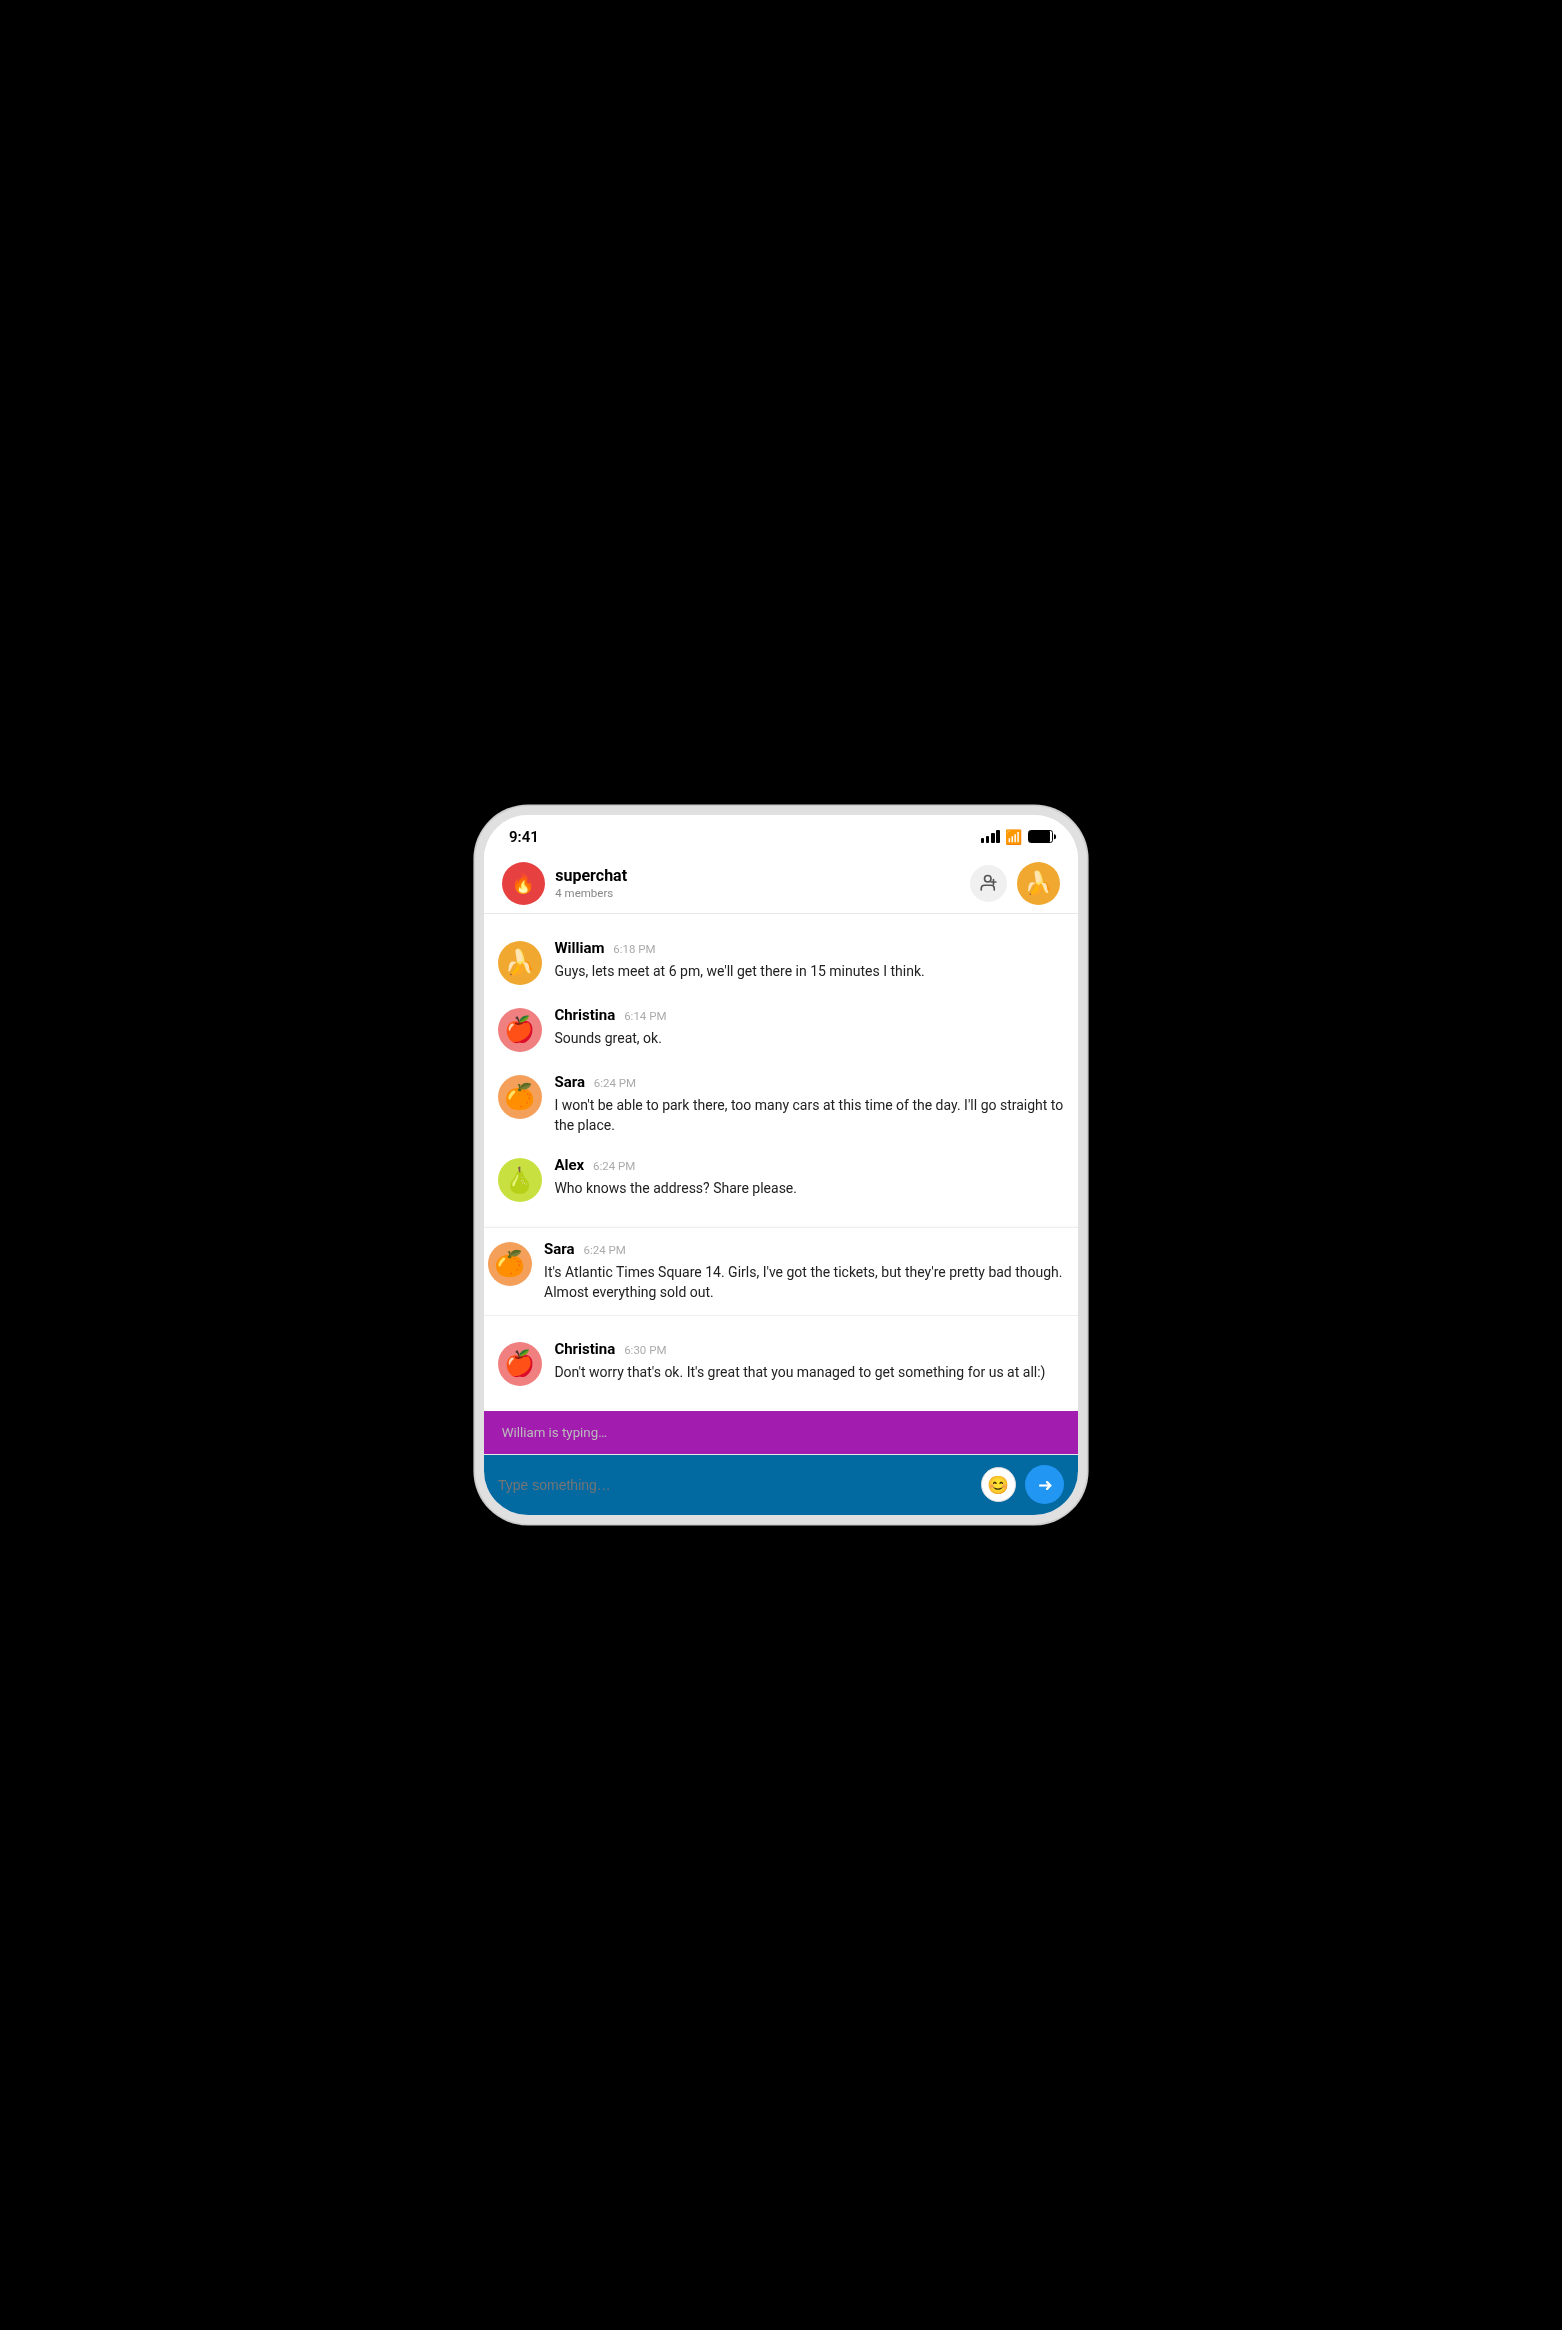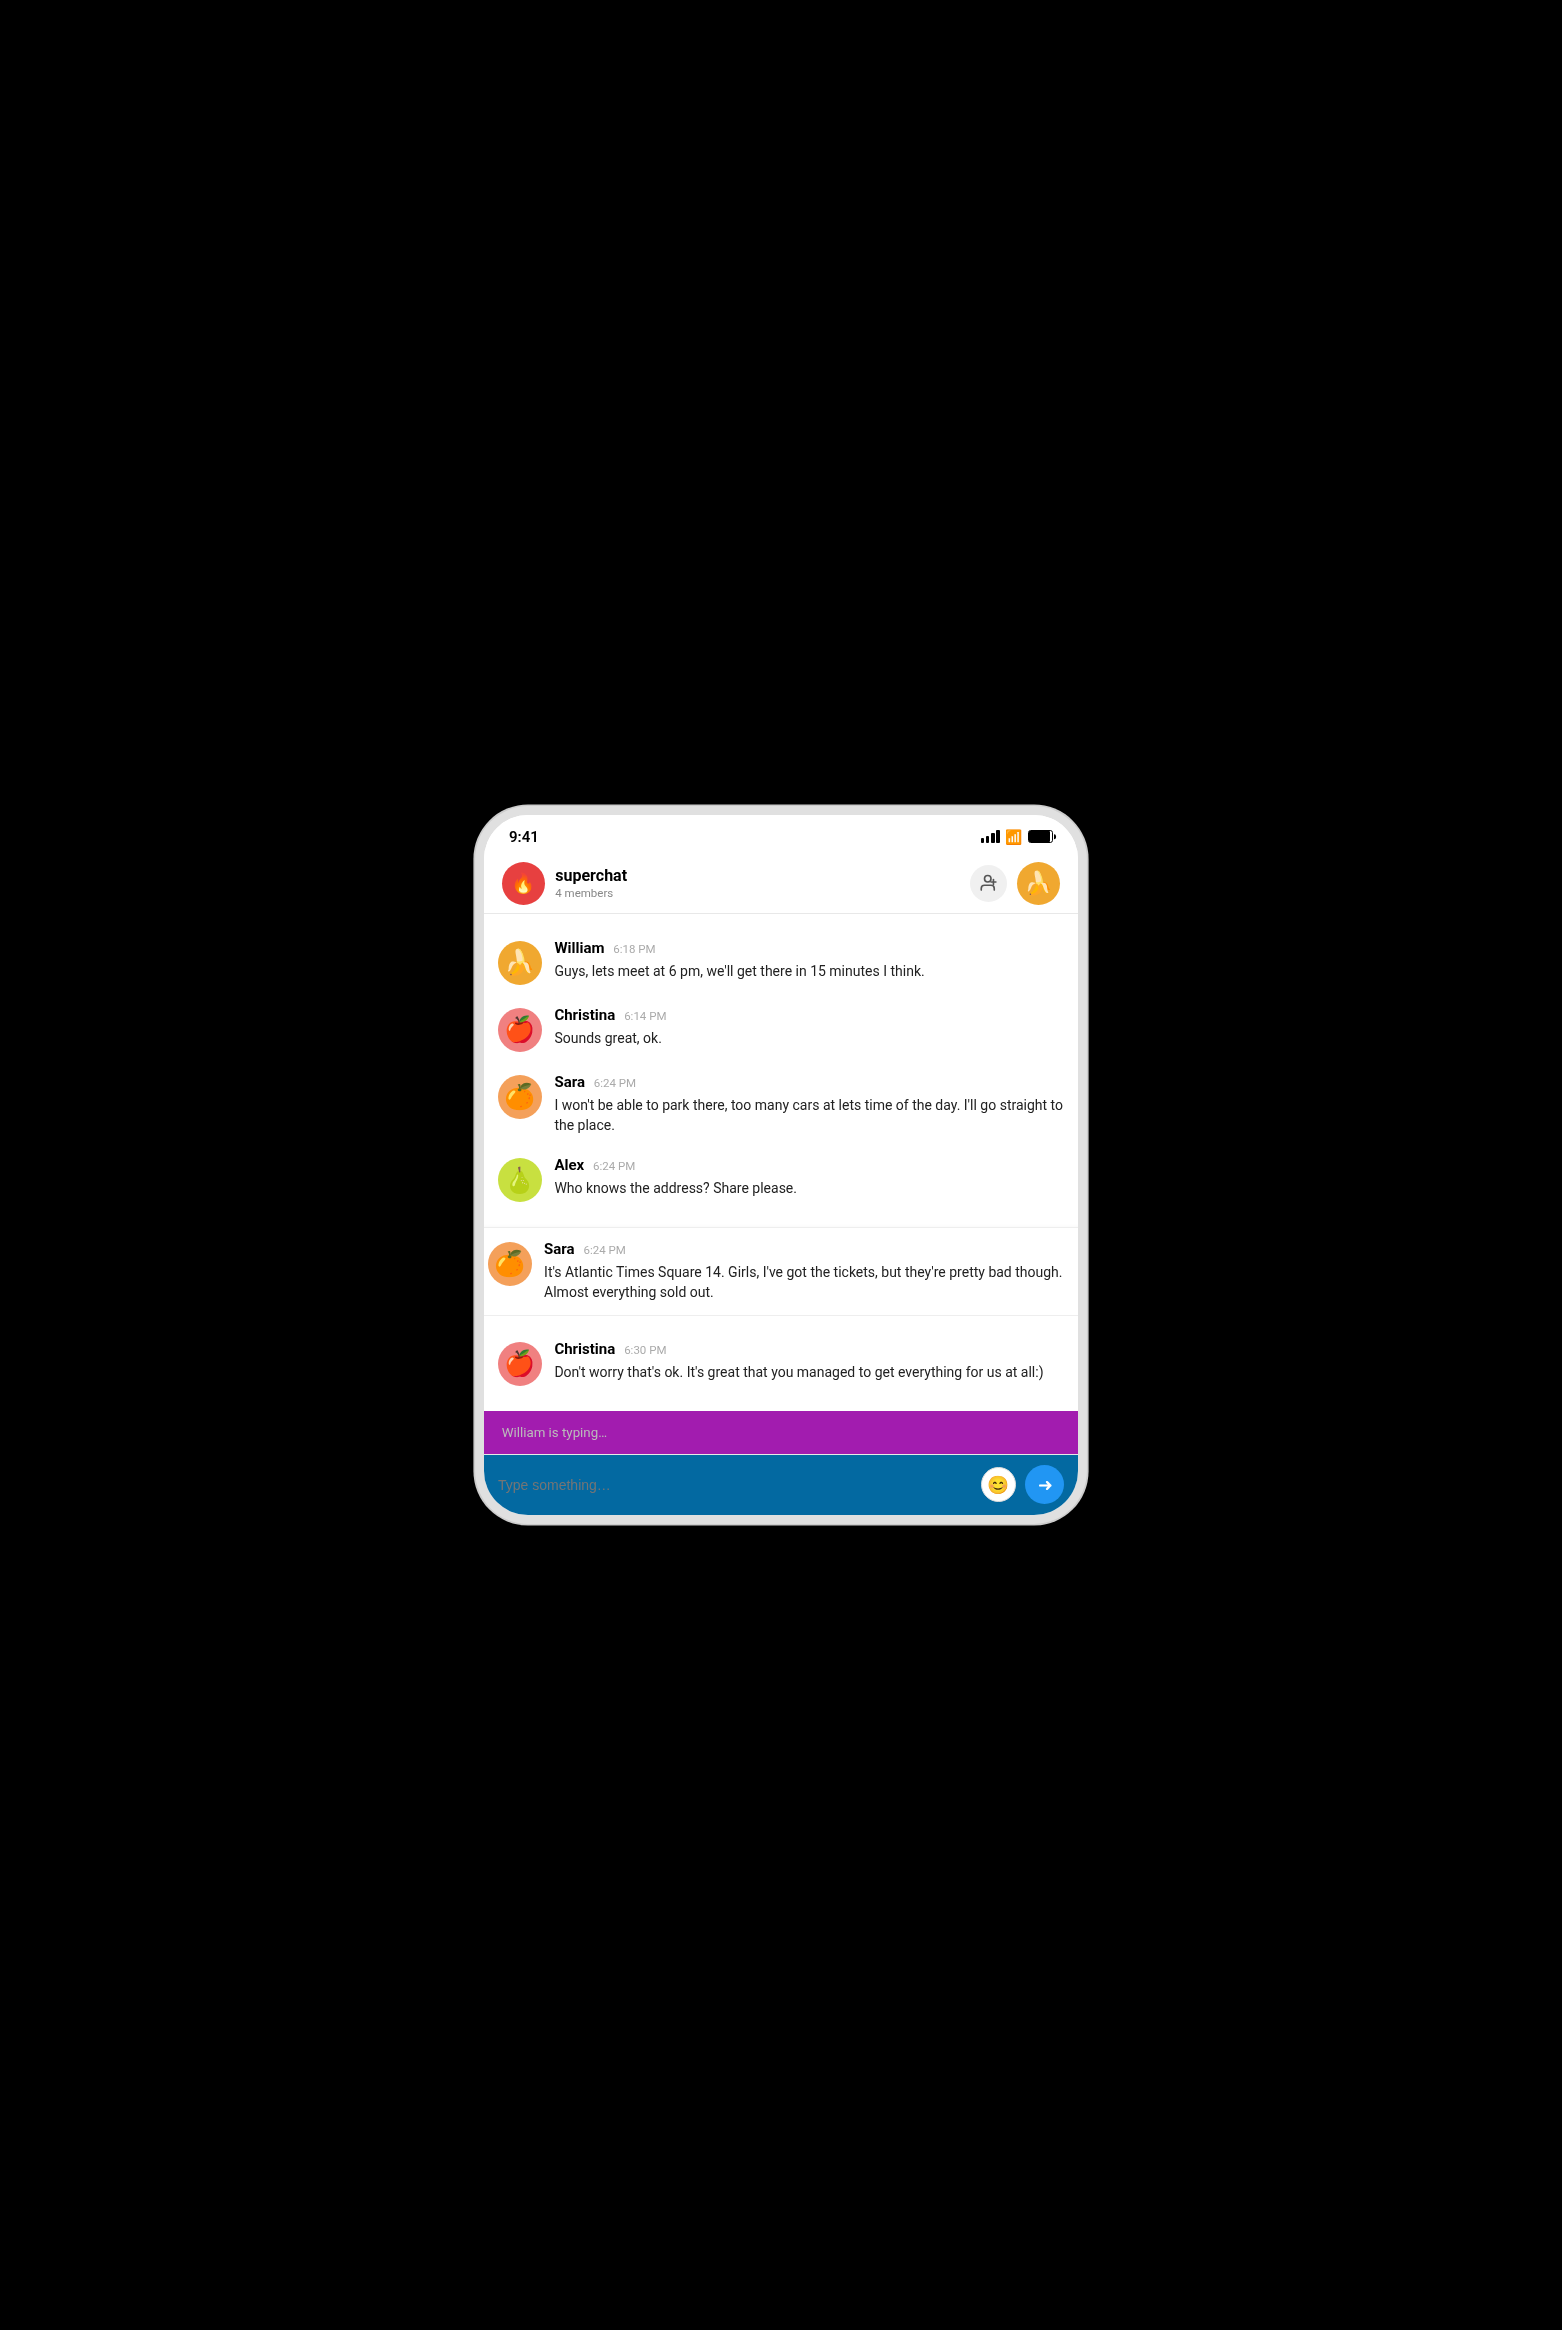--- a/index.html
+++ b/index.html
@@ -322,21 +322,21 @@
       </div>
     </div>
 
     <div class="message-item">
       <div class="msg-avatar avatar-sara">🍊</div>
       <div class="msg-content">
         <div class="msg-header">
           <span class="msg-name">Sara</span>
           <span class="msg-time">6:24 PM</span>
         </div>
-        <div class="msg-text">I won't be able to park there, too many cars at lets time of the day. I'll go straight to the place.</div>
+        <div class="msg-text">I won't be able to park there, too many cars at this time of the day. I'll go straight to the place.</div>
       </div>
     </div>
 
     <div class="message-item">
       <div class="msg-avatar avatar-alex">🍐</div>
       <div class="msg-content">
         <div class="msg-header">
           <span class="msg-name">Alex</span>
           <span class="msg-time">6:24 PM</span>
         </div>
@@ -359,21 +359,21 @@
 
   <div class="messages-area">
 
     <div class="message-item">
       <div class="msg-avatar avatar-christina">🍎</div>
       <div class="msg-content">
         <div class="msg-header">
           <span class="msg-name">Christina</span>
           <span class="msg-time">6:30 PM</span>
         </div>
-        <div class="msg-text">Don't worry that's ok. It's great that you managed to get everything for us at all:)</div>
+        <div class="msg-text">Don't worry that's ok. It's great that you managed to get something for us at all:)</div>
       </div>
     </div>
   </div>
 
   <div class="typing-indicator">
     <span>William is typing…</span>
   </div>
 
   <div class="input-bar">
     <input class="input-field" type="text" placeholder="Type something…" style="">

